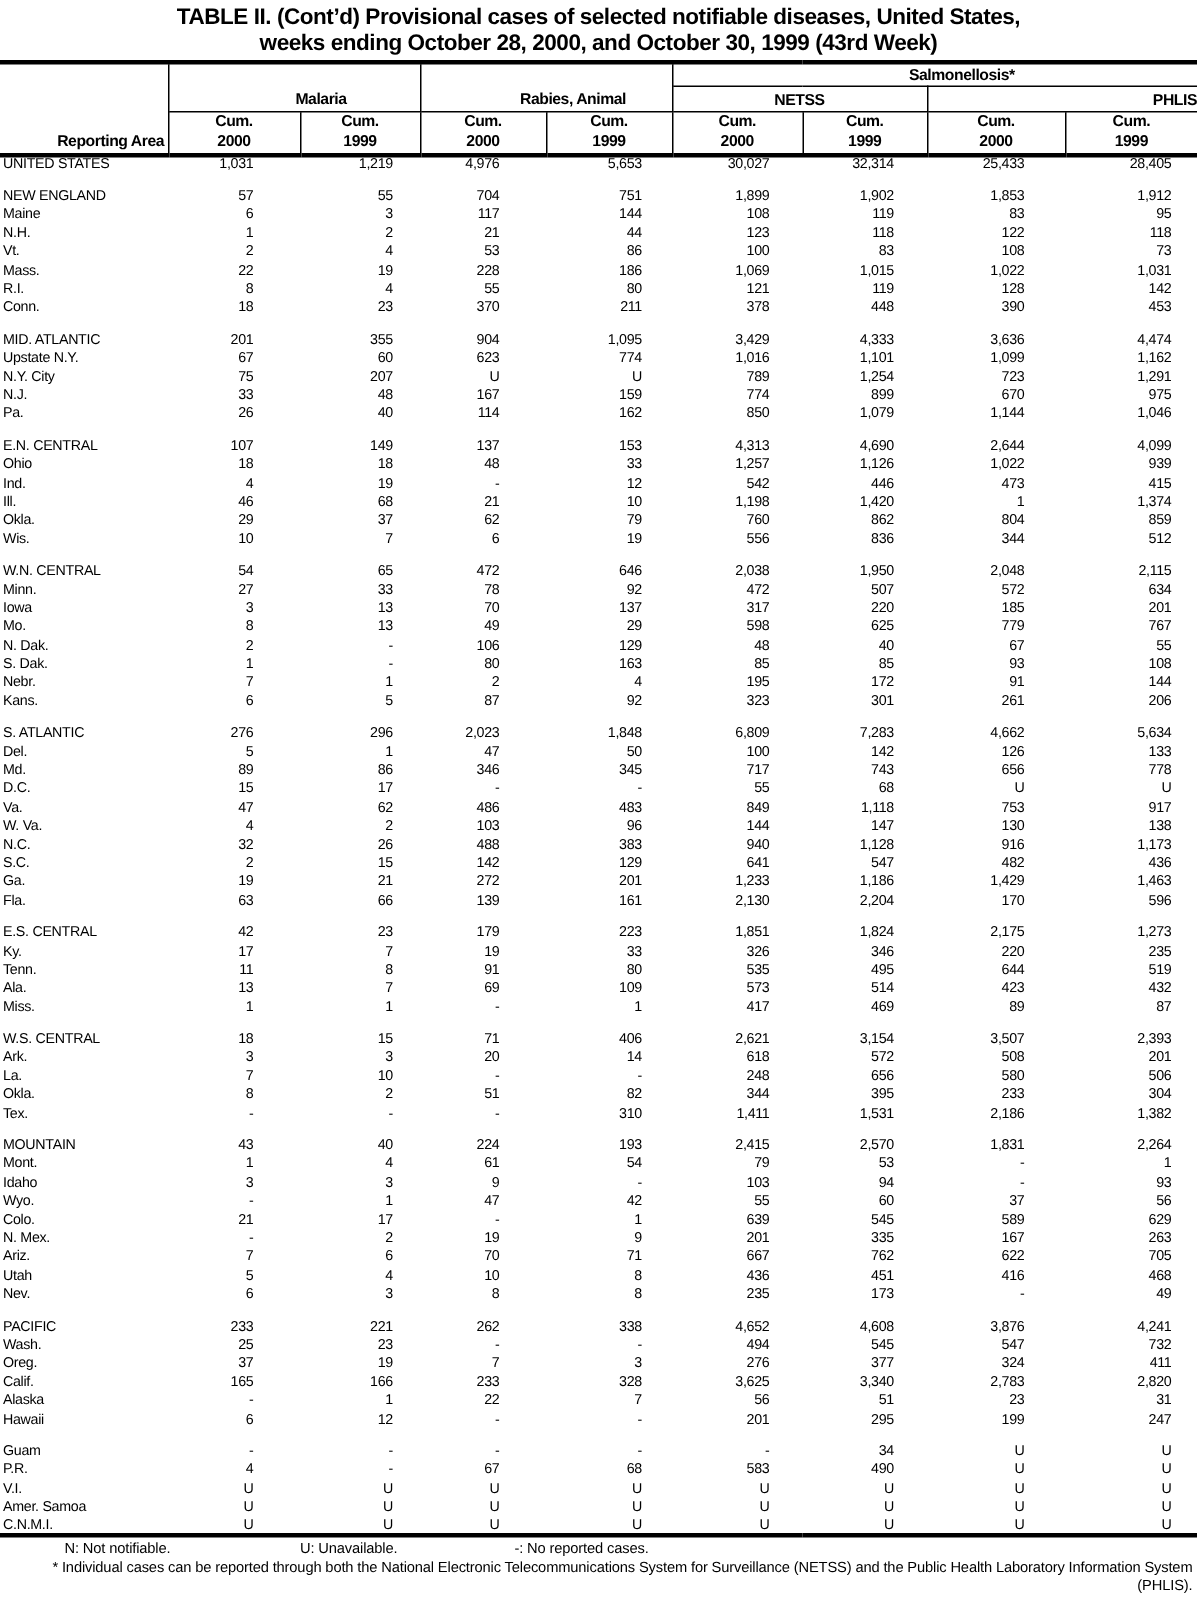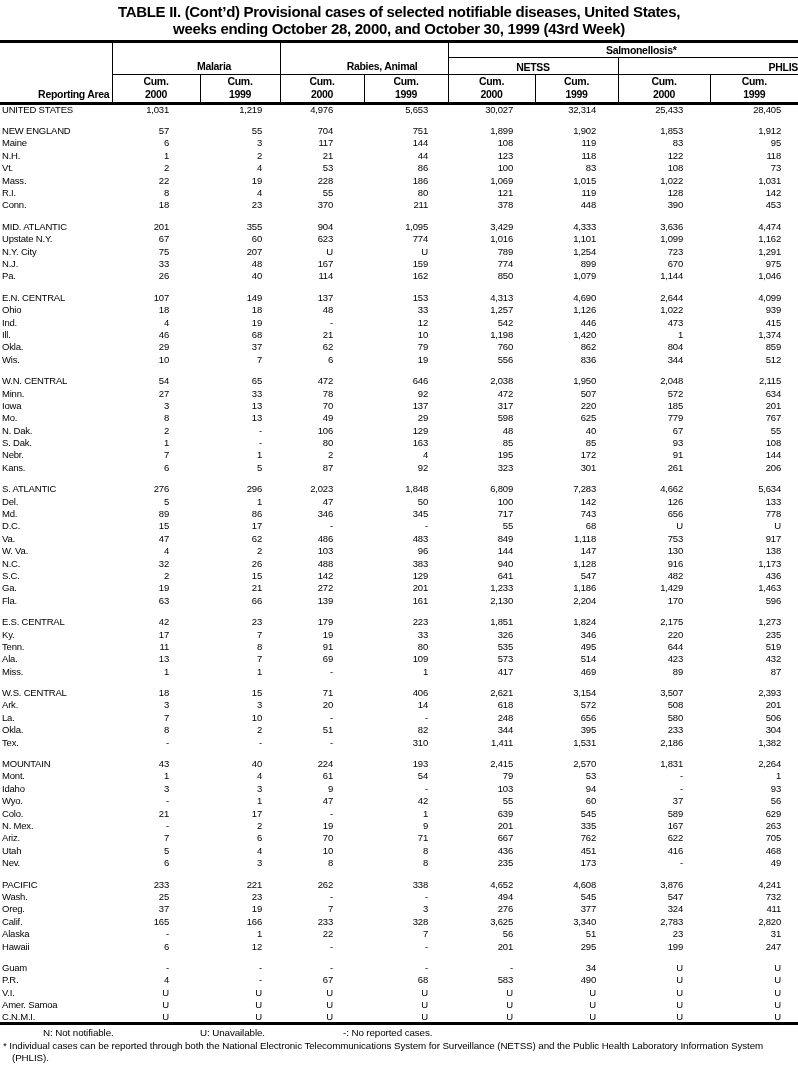--- a/index.html
+++ b/index.html
@@ -84,20 +84,21 @@
     letter-spacing: -0.1px;
     line-height: 12.5px;
   }
   .fn-keys span { display: inline-block; padding-left: 40px; }
   .fn-n { width: 157px; }
   .fn-u { width: 143px; }
   .fn-star {
     padding-left: 9px;
     text-indent: -9px;
     width: 792px;
+    text-align: right;
   }
 </style>
 </head>
 <body>
 
 <div class="title">
   <div>TABLE II. (Cont’d) Provisional cases of selected notifiable diseases, United States,</div>
   <div>weeks ending October 28, 2000, and October 30, 1999 (43rd Week)</div>
 </div>
 

